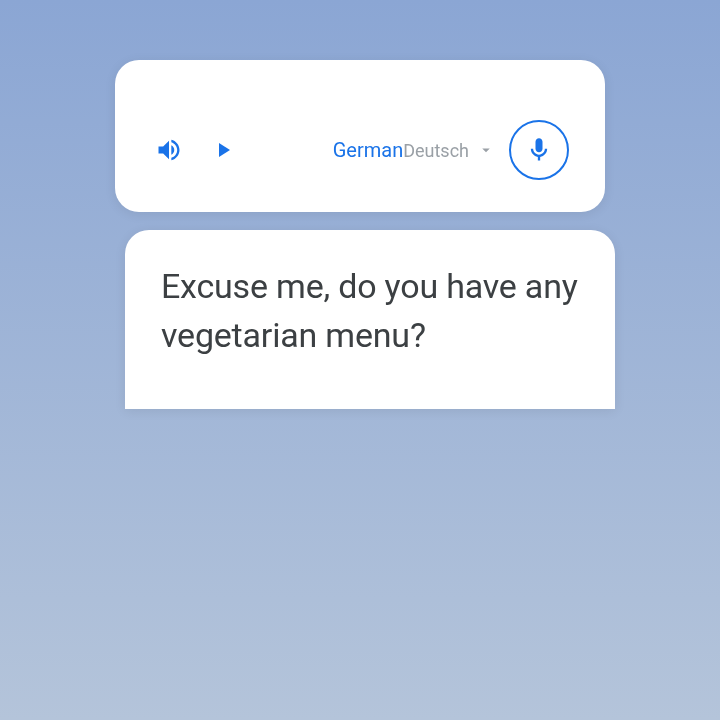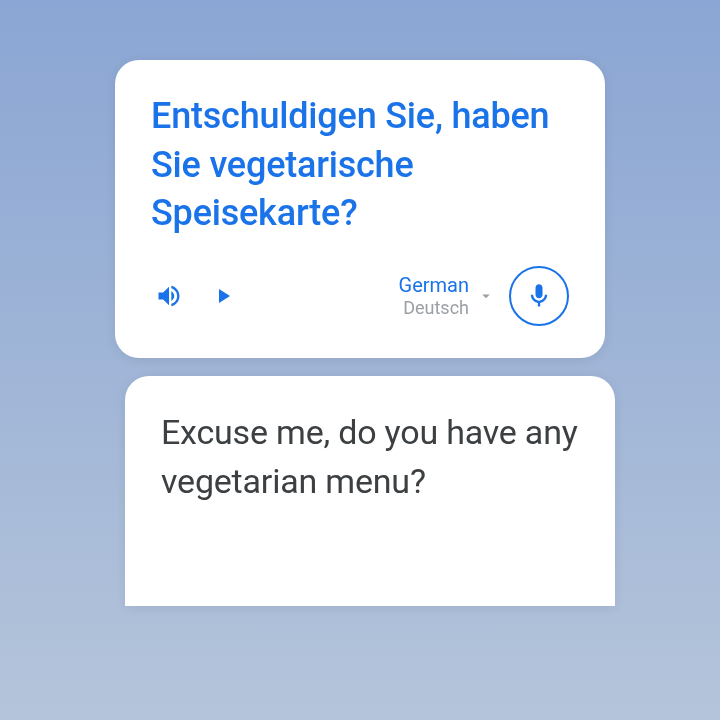--- a/index.html
+++ b/index.html
@@ -61,21 +61,20 @@
       gap: 14px;
     }
     .lang-selector {
       display: flex;
       align-items: center;
       gap: 8px;
       cursor: pointer;
     }
     .lang-labels {
       display: flex;
-      flex-direction: column;
       align-items: flex-end;
       line-height: 1.2;
     }
     .lang-primary {
       color: #1a73e8;
       font-size: 20px;
       font-weight: 400;
     }
     .lang-secondary {
       color: #9aa0a6;
@@ -89,36 +88,35 @@
       border: 2px solid #1a73e8;
       border-radius: 50%;
       display: flex;
       align-items: center;
       justify-content: center;
       cursor: pointer;
       background: #fff;
     }
     .target-card {
       border-radius: 24px 24px 0 0;
-      padding-bottom: 100px;
+      padding-bottom: 48px;
       margin-left: 20px;
     }
     .target-text {
       color: #3c4043;
       font-size: 34px;
       font-weight: 400;
       line-height: 1.45;
       letter-spacing: -0.2px;
     }
   </style>
 </head>
 <body>
 
 <div class="card source-card">
-  <div class="source-text">Entschuldigen Sie, haben Sie vegetarische Speisekarte?</div>
   <div class="controls-row">
     <div class="left-controls">
       <div class="icon-btn">
         <svg width="28" height="28" viewBox="0 0 24 24" fill="none">
           <path d="M3 9v6h4l5 5V4L7 9H3z" fill="#1a73e8"></path>
           <path d="M16.5 12c0-1.77-1.02-3.29-2.5-4.03v8.05c1.48-.73 2.5-2.25 2.5-4.02z" fill="#1a73e8"></path>
           <path d="M14 3.23v2.06c2.89.86 5 3.54 5 6.71s-2.11 5.85-5 6.71v2.06c4.01-.91 7-4.49 7-8.77s-2.99-7.86-7-8.77z" fill="#1a73e8"></path>
         </svg>
       </div>
       <div class="icon-btn">

